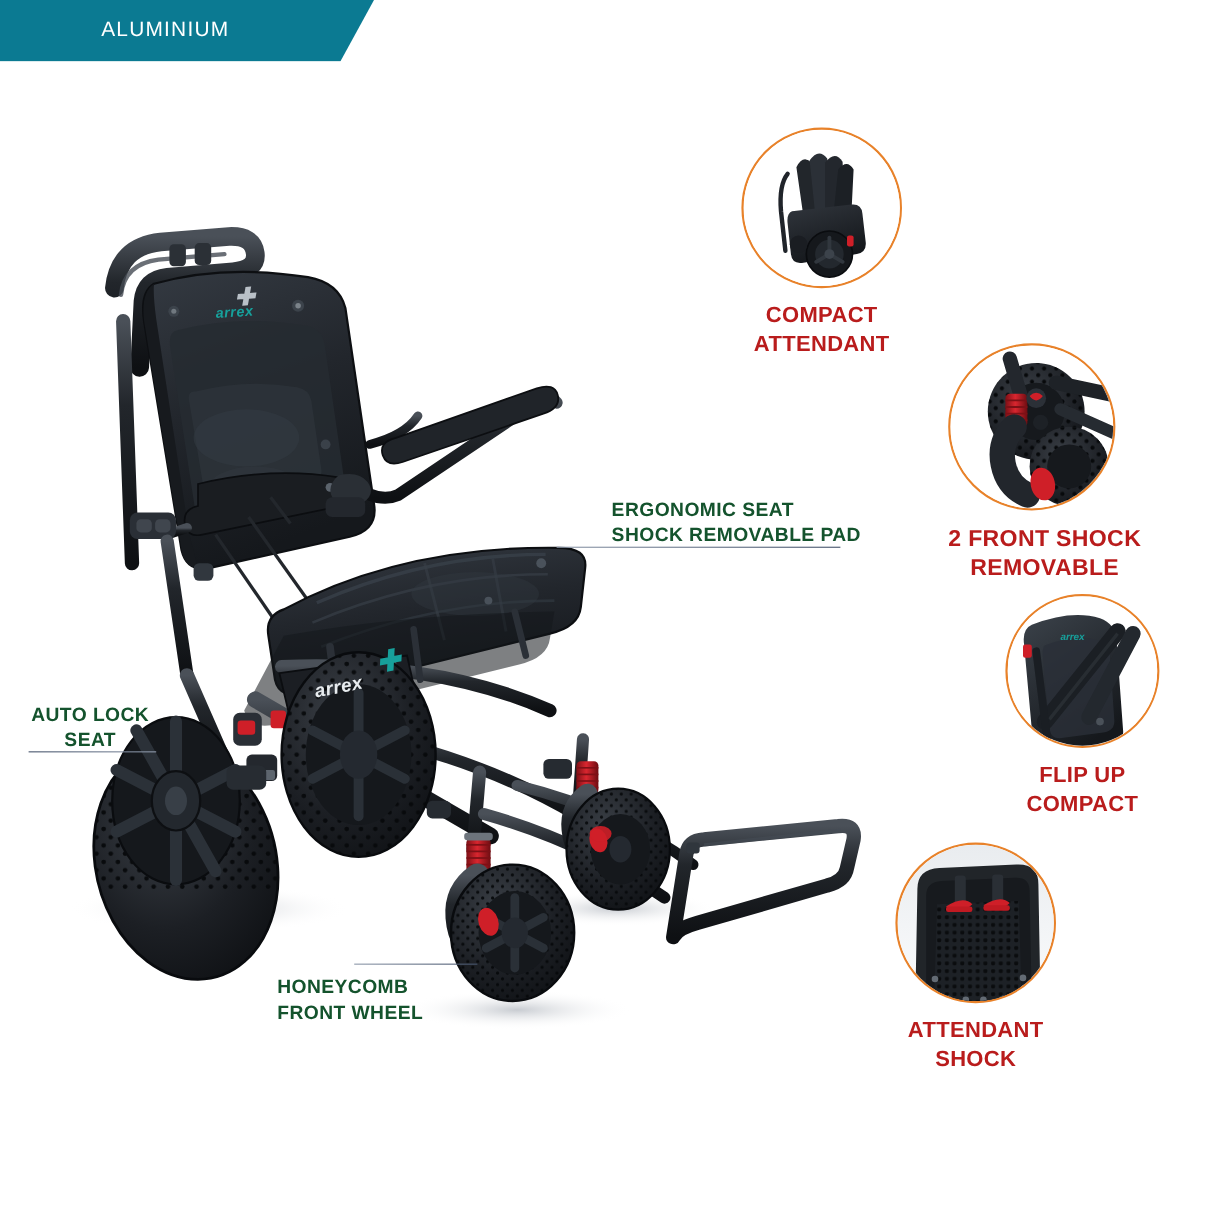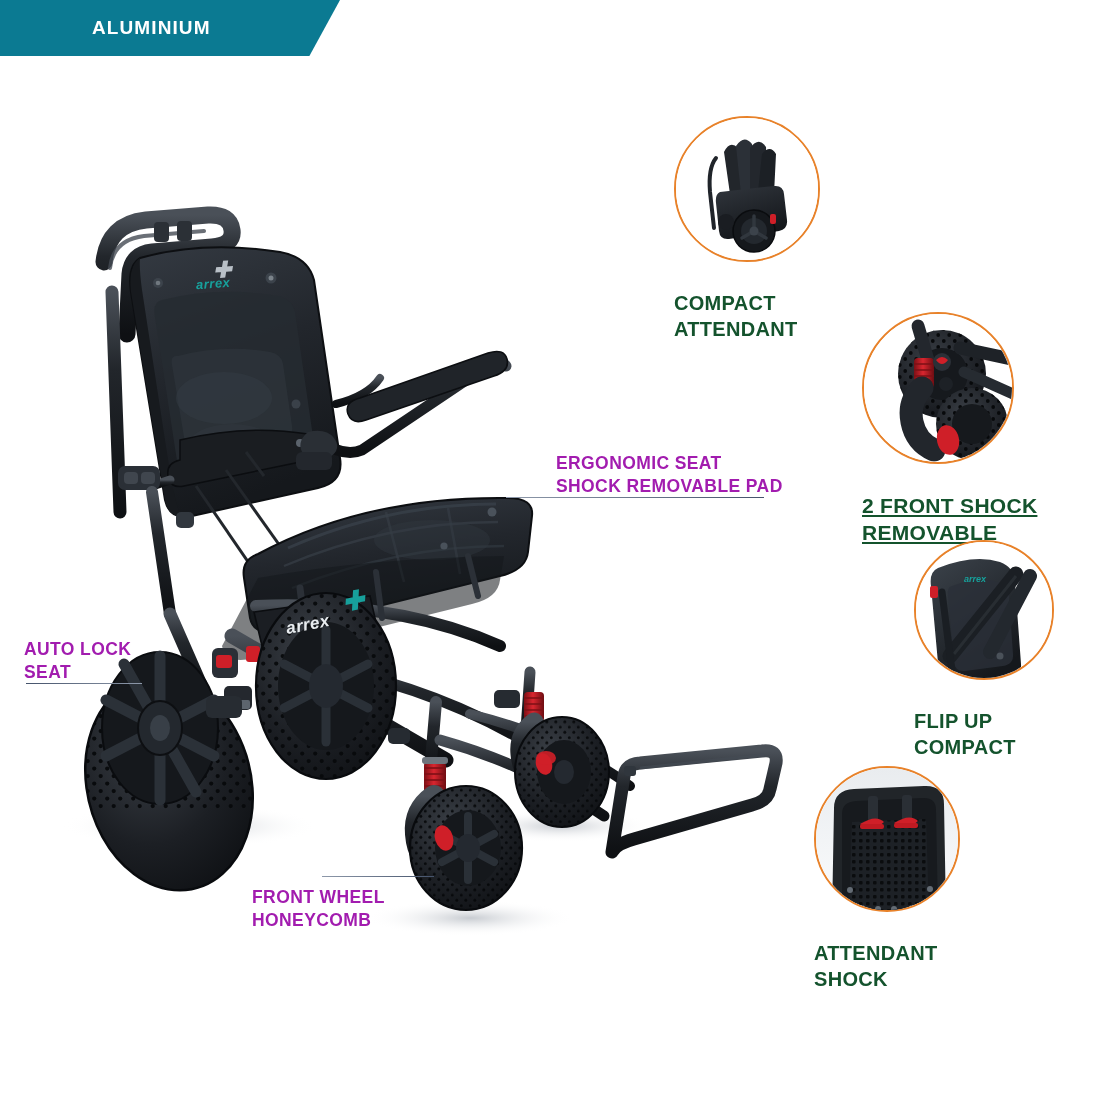--- a/index.html
+++ b/index.html
@@ -13,44 +13,44 @@
   #stage{ position:absolute; inset:0; }
 
   
   .banner{
     position:absolute; left:0; top:0; width:340px; height:56px;
     background:#0B7A92;
     clip-path: polygon(0 0, 100% 0, 91% 100%, 0 100%);
     display:flex; align-items:center;
   }
   .banner-text{
-    color:#ffffff; font-size:19px; font-weight:bold;
+    color:#ffffff; font-size:19px; font-weight:normal;
     letter-spacing:1.1px; margin-left:92px;
   }
 
   
-  .callout{ position:absolute; color:#a21caf; font-weight:bold;
+  .callout{ position:absolute; color:#14532d; font-weight:bold;
     font-size:17.5px; letter-spacing:.4px; line-height:1.32; }
-  .callout.c-right{ text-align:left;padding-left:24px; }
+  .callout.c-right{ text-align:center;padding-left:24px; }
   .callout.c-left{ text-align:left; }
   .callout .ln{ display:block; white-space:nowrap; }
 
   .leader{ position:absolute; height:1.4px;
     background:linear-gradient(90deg,#45536b,#8e99aa); }
   .leader.rev{ background:linear-gradient(270deg,#45536b,#8e99aa); }
 
   
   .feature{ position:absolute; }
   .fcircle{
     position:relative; border-radius:50%;
     border:2.3px solid #E8822A; background:#ffffff;
     overflow:hidden;
   }
   .fcaption{
-    margin-top:28px; text-align:left; color:#14532d;
+    margin-top:12px; text-align:center; color:#b91c1c;
     font-weight:bold; font-size:20px; line-height:1.3;
     letter-spacing:.3px;
   }
   .fcaption .ln{ display:block; white-space:nowrap; }
 
   
   .prod{ position:absolute; left:0; top:0; width:1100px; height:1100px;
          pointer-events:none; }
 
   
@@ -337,22 +337,22 @@
   </div>
   <div class="leader rev" style="left:506px; top:497px; width:258px;"></div>
 
   <div class="callout c-right" style="left:0px; top:638px; width:140px;">
     <span class="ln">AUTO LOCK</span>
     <span class="ln">SEAT</span>
   </div>
   <div class="leader" style="left:26px; top:683px; width:116px;"></div>
 
   <div class="callout c-left" style="left:252px; top:886px; width:220px;">
+    <span class="ln">HONEYCOMB</span>
     <span class="ln">FRONT WHEEL</span>
-    <span class="ln">HONEYCOMB</span>
   </div>
   <div class="leader rev" style="left:322px; top:876px; width:112px;"></div>
 
   <div class="feature" style="left:674px; top:116px;">
     <div class="fcircle" style="width:146px;height:146px;">
       <svg viewBox="0 0 146 146" width="146" height="146" aria-hidden="true">
         <rect width="146" height="146" fill="#ffffff"></rect>
         <g>
 
           <path d="M48 34 q6 -12 14 -4 l8 44 q2 10 -6 11 q-8 1 -10 -9 Z" fill="#22262b"></path>
@@ -436,21 +436,21 @@
           <line x1="50" y1="68" x2="70" y2="68"></line>
         </g>
         <path d="M58 74 q-14 14 -10 34 q4 20 22 28" fill="none" stroke="#22262c" stroke-width="23" stroke-linecap="round"></path>
         <ellipse cx="84" cy="126" rx="11" ry="15" fill="#cf1f28" transform="rotate(-12 84 126)"></ellipse>
 
         <circle cx="78" cy="48" r="9" fill="#2b3037"></circle>
         <path d="M72 46 q6 -6 12 0 q-6 8 -12 0 Z" fill="#cf1f28"></path>
         <circle cx="82" cy="70" r="7" fill="#1d2126"></circle>
       </svg>
     </div>
-    <div class="fcaption" style="font-size:21px;text-decoration:underline;">
+    <div class="fcaption" style="font-size:21px;">
       <span class="ln">2 FRONT SHOCK</span>
       <span class="ln">REMOVABLE</span>
     </div>
   </div>
 
   <div class="feature" style="left:914px; top:540px;">
     <div class="fcircle" style="width:140px;height:140px;">
       <svg viewBox="0 0 140 140" width="140" height="140" aria-hidden="true">
         <rect width="140" height="140" fill="#ffffff"></rect>
         <defs>

